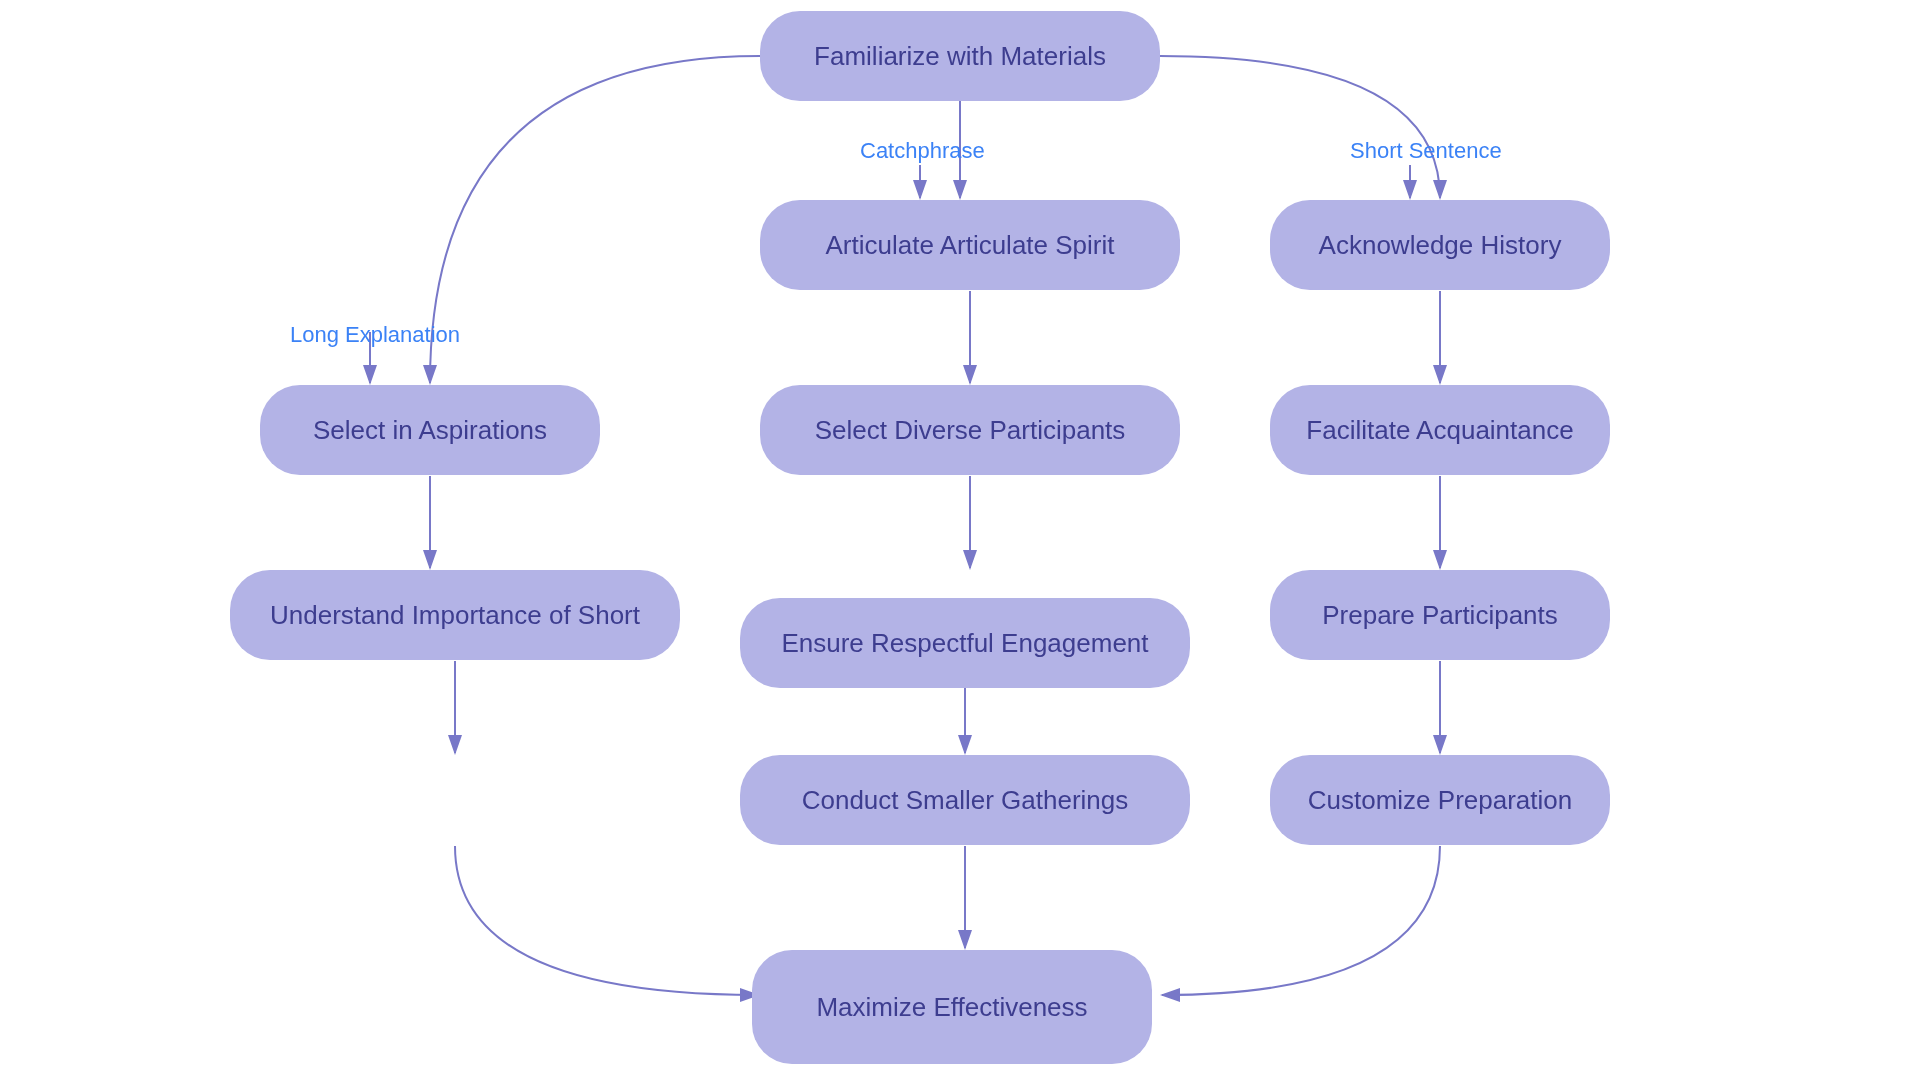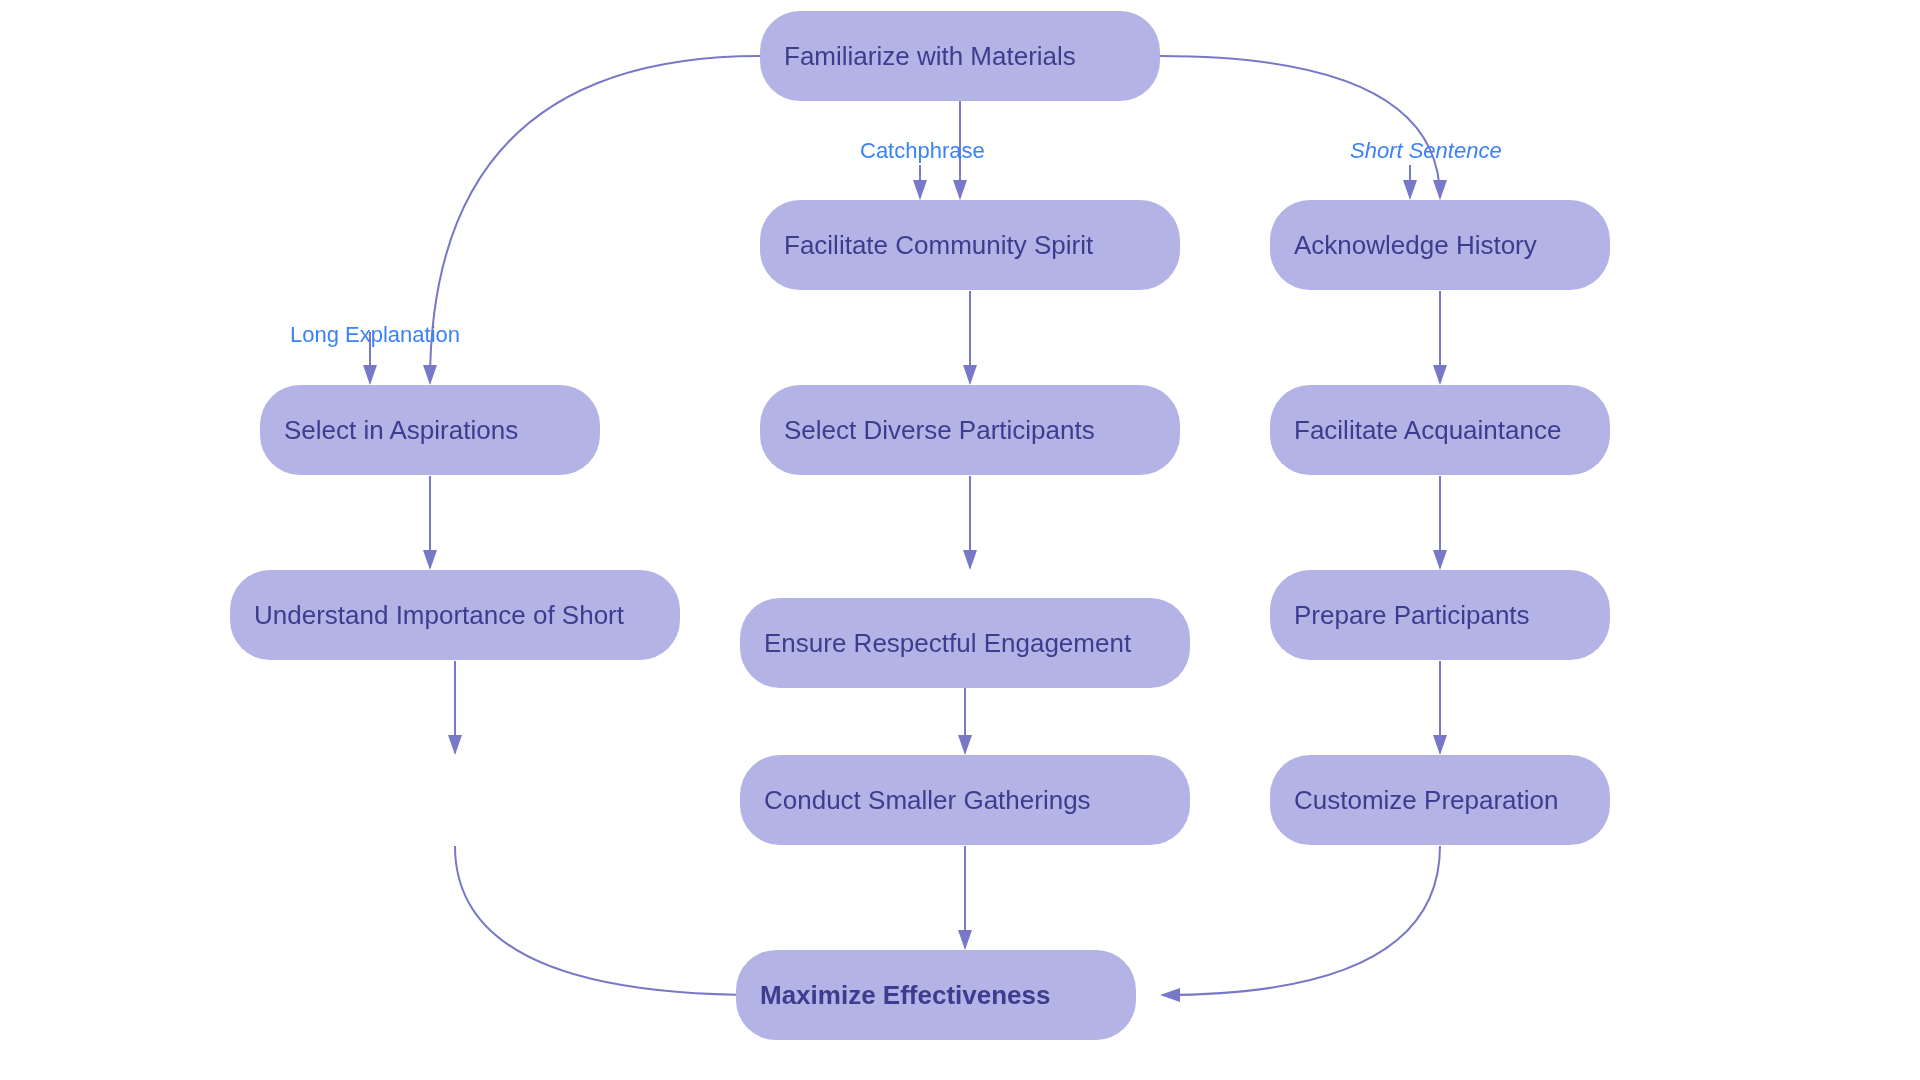--- a/index.html
+++ b/index.html
@@ -20,20 +20,21 @@
       top: 0; left: 0;
       width: 1920px;
       height: 1080px;
     }
     .node {
       position: absolute;
       background: #b3b3e6;
       border-radius: 40px;
       display: flex;
       align-items: center;
+      justify-content: center;
       text-align: center;
       color: #3d3d8f;
       font-size: 26px;
       font-weight: 500;
       padding: 12px 24px;
     }
     .label-text {
       position: absolute;
       color: #3b82f6;
       font-size: 22px;
@@ -84,21 +85,21 @@
     <line x1="1410" y1="165" x2="1410" y2="198" stroke="#7878c8" stroke-width="2" marker-end="url(#arrowhead)"></line>
 
     <line x1="370" y1="332" x2="370" y2="383" stroke="#7878c8" stroke-width="2" marker-end="url(#arrowhead)"></line>
   </svg>
 
   <div class="node" style="left:760px; top:11px; width:400px; height:90px;">
     <span>Familiarize with Materials</span>
   </div>
 
   <div class="node" style="left:760px; top:200px; width:420px; height:90px;">
-    <span>Facilitate Community Spirit</span>
+    <span>Articulate Articulate Spirit</span>
   </div>
 
   <div class="node" style="left:1270px; top:200px; width:340px; height:90px;">
     <span>Acknowledge History</span>
   </div>
 
   <div class="node" style="left:260px; top:385px; width:340px; height:90px;">
     <span>Select in Aspirations</span>
   </div>
 
@@ -124,28 +125,28 @@
 
 
   <div class="node" style="left:740px; top:755px; width:450px; height:90px;">
     <span>Conduct Smaller Gatherings</span>
   </div>
 
   <div class="node" style="left:1270px; top:755px; width:340px; height:90px;">
     <span>Customize Preparation</span>
   </div>
 
-  <div class="node" style="left:736px; top:950px; width:400px; height:90px;font-weight:bold;">
+  <div class="node" style="left:752px; top:950px; width:400px; height:114px;">
     <span>Maximize Effectiveness</span>
   </div>
 
   <div class="label-text" style="left:860px; top:138px;">
     <span>Catchphrase</span>
   </div>
 
-  <div class="label-text" style="left:1350px; top:138px;font-style:italic;">
+  <div class="label-text" style="left:1350px; top:138px;">
     <span>Short Sentence</span>
   </div>
 
   <div class="label-text" style="left:290px; top:322px;">
     <span>Long Explanation</span>
   </div>
 </div>
 
 </body></html>

